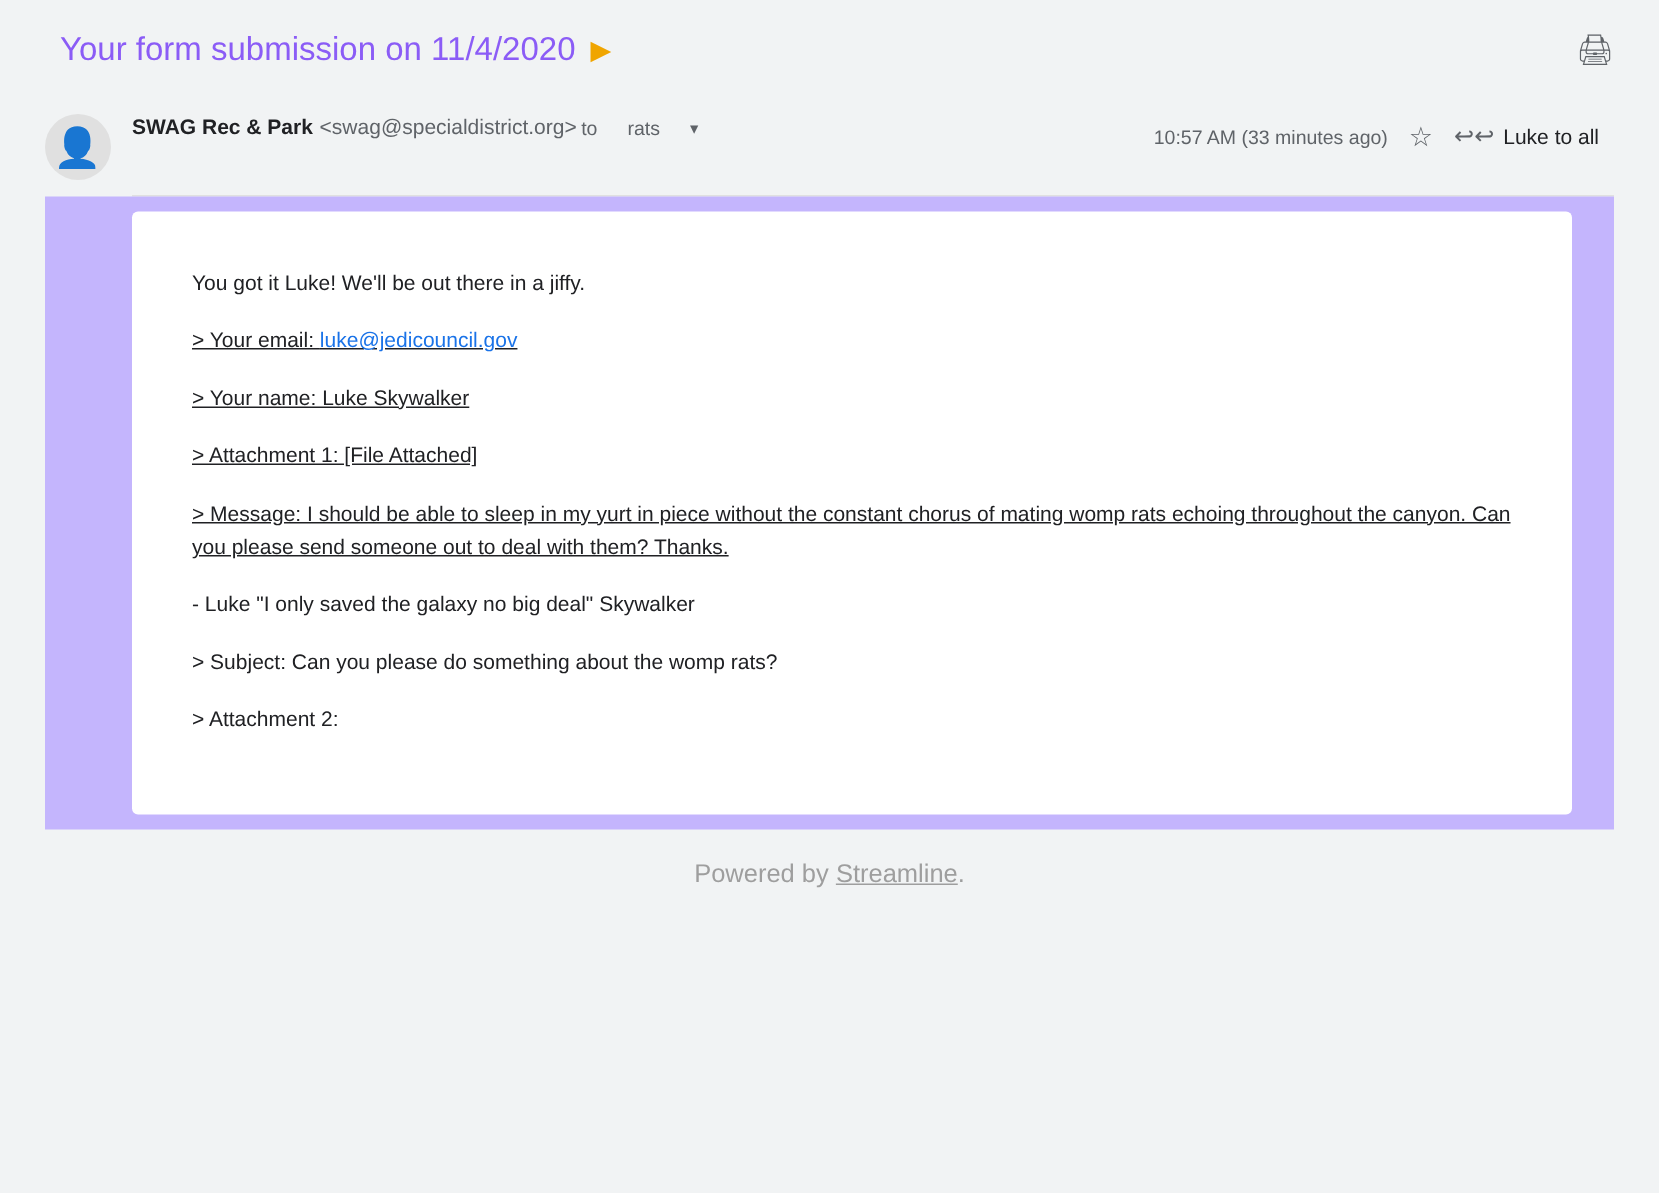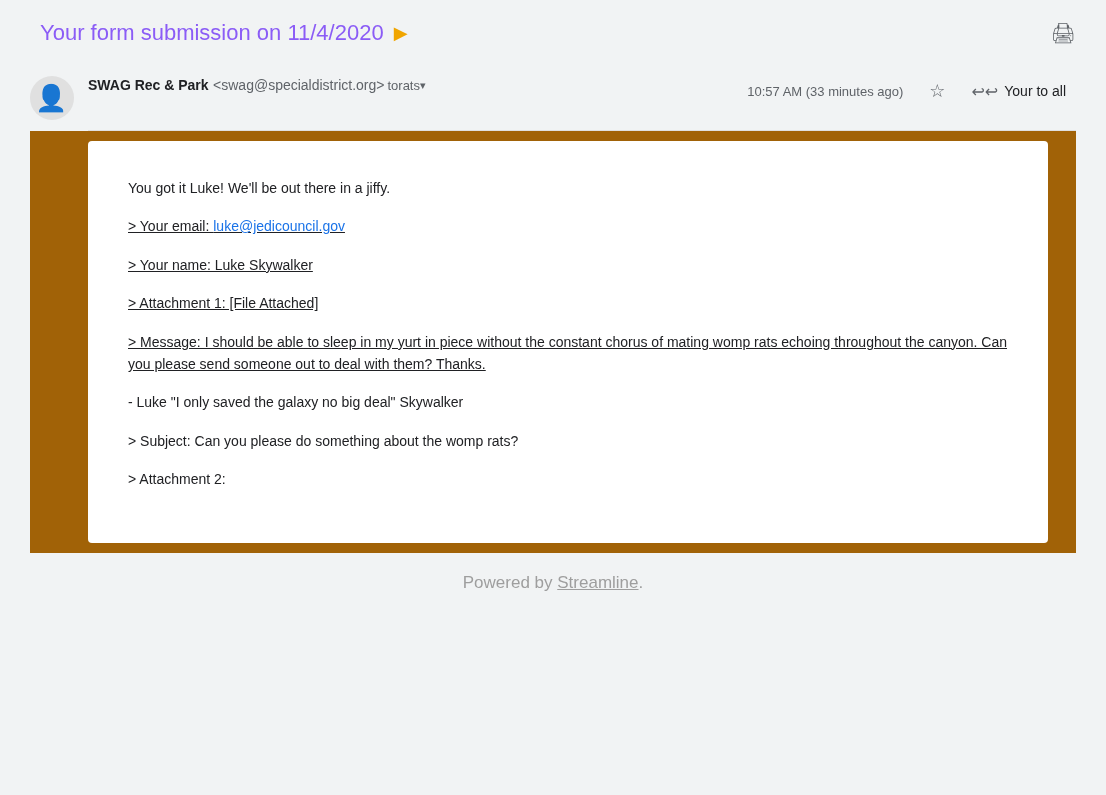--- a/index.html
+++ b/index.html
@@ -100,33 +100,33 @@
       font-size: 14px;
       font-weight: 400;
       color: #5f6368;
     }
 
     .to-line {
       font-size: 13px;
       color: #5f6368;
       display: flex;
       align-items: center;
-      gap: 0;
+      gap: 20px;
     }
 
     .to-dropdown {
       cursor: pointer;
       color: #5f6368;
       font-size: 11px;
     }
 
     .email-header-right {
       display: flex;
       align-items: center;
-      gap: 26px;
+      gap: 14px;
       padding-top: 4px;
     }
 
     .email-time {
       font-size: 13px;
       color: #5f6368;
       white-space: nowrap;
     }
 
     .star-icon {
@@ -144,21 +144,21 @@
       cursor: pointer;
       font-weight: 500;
     }
 
     .reply-all-icon {
       font-size: 16px;
       color: #5f6368;
     }
 
     .email-body-wrapper {
-      background-color: #a16207;
+      background-color: #c4b5fd;
       padding: 10px 0 10px 58px;
     }
 
     .email-body-card {
       background-color: #ffffff;
       border-radius: 4px;
       padding: 36px 40px;
       font-size: 14px;
       line-height: 1.6;
       color: #202124;
@@ -226,21 +226,21 @@
           <span class="to-dropdown">▾</span>
         </div>
       </div>
     </div>
 
     <div class="email-header-right">
       <span class="email-time">10:57 AM (33 minutes ago)</span>
       <span class="star-icon">☆</span>
       <div class="reply-all-btn">
         <span class="reply-all-icon">↩↩</span>
-        <span>Your to all</span>
+        <span>Luke to all</span>
       </div>
     </div>
   </div>
 
   <hr class="divider-top">
 
   <div class="email-body-wrapper">
     <div class="email-body-card">
 
       <p>You got it Luke! We'll be out there in a jiffy.</p>

